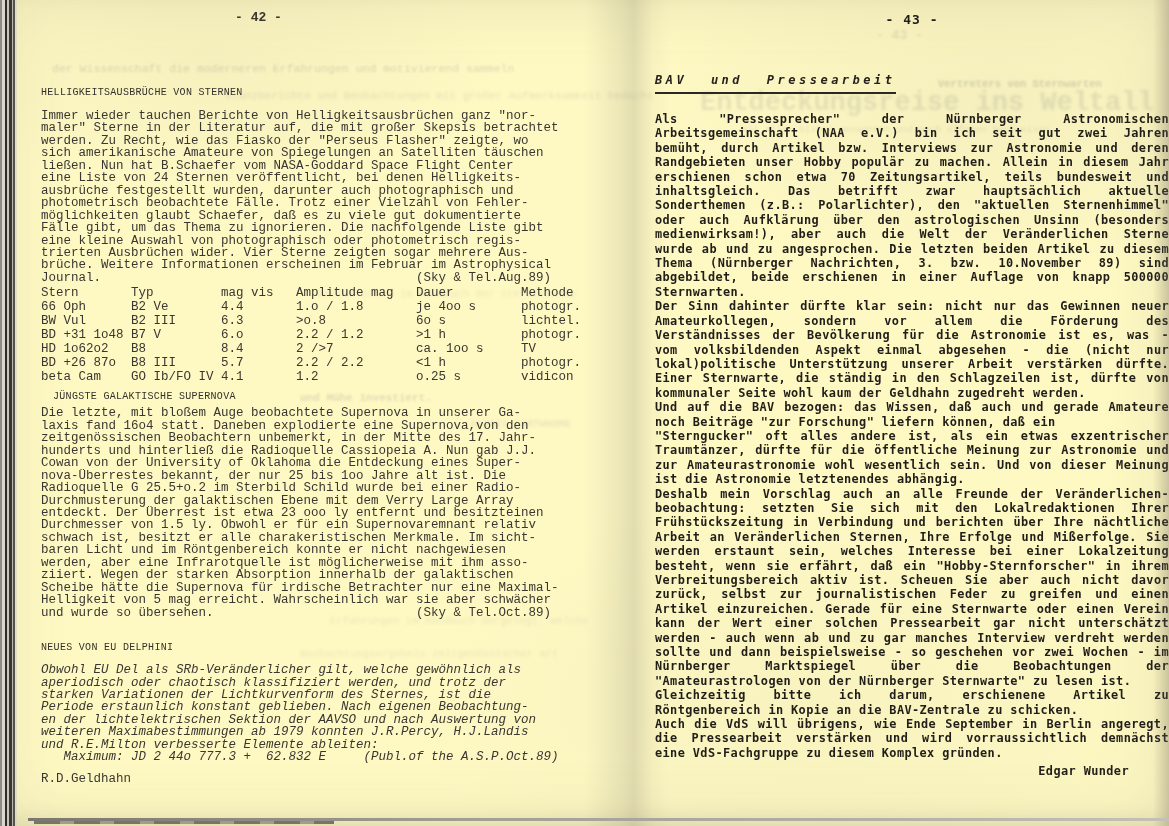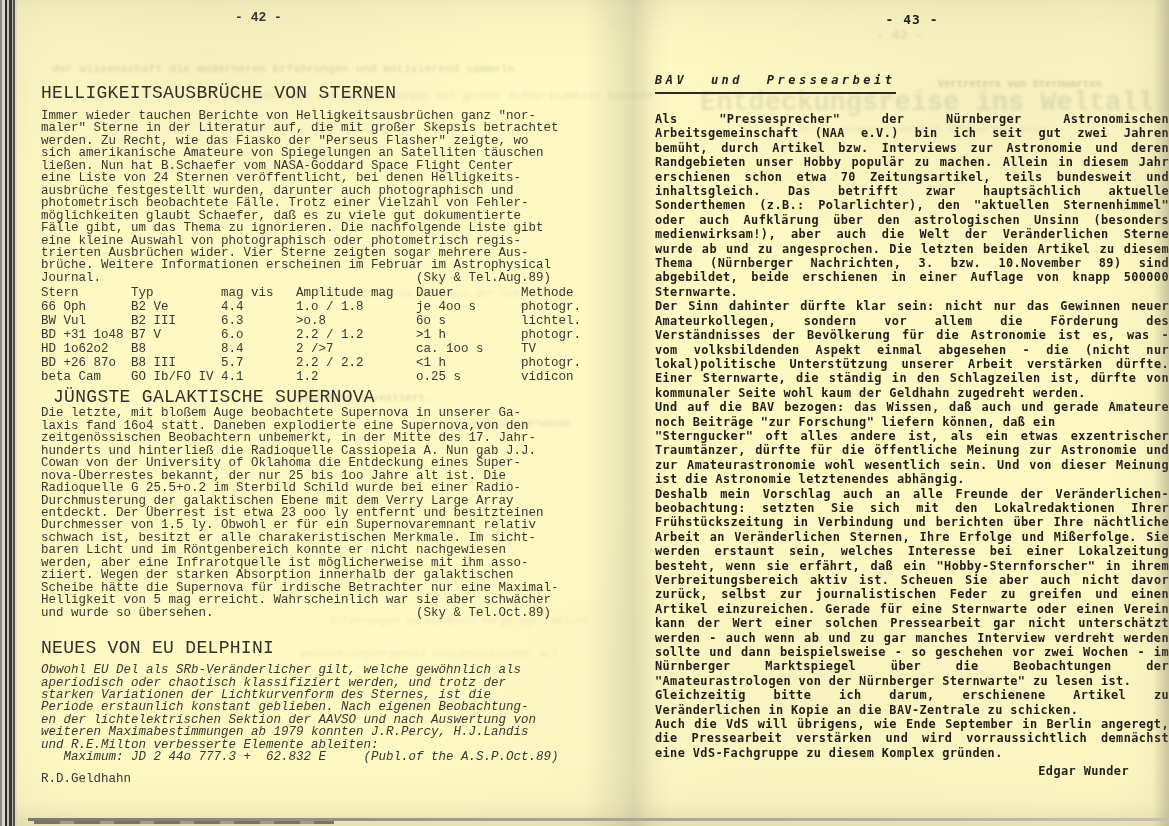--- a/index.html
+++ b/index.html
@@ -27,21 +27,21 @@
          font-family:"Liberation Mono","DejaVu Sans Mono",monospace;}
   
   .page{position:absolute;top:0;z-index:2;color:#3a3631;}
   .page-left{left:41px;width:545px;font-size:12.5px;line-height:12.45px;}
   .page-right{left:655px;width:514px;font-size:11.9px;line-height:14.4px;
               font-family:"DejaVu Sans Mono","Liberation Mono",monospace;
               font-weight:700;letter-spacing:.4px;color:#211e1a;}
   .pagenum{font-weight:700;font-size:13px;line-height:16px;text-align:center;margin-top:10px;}
   .page-left .pagenum{margin-top:10px;padding-right:110px;}
   .page-right .pagenum{margin-top:12px;letter-spacing:1px;}
-  .heading{font-size:18px;font-weight:400;letter-spacing:.3px;line-height:14px;color:#33302b;}
+  .heading{font-size:10px;font-weight:400;letter-spacing:.3px;line-height:14px;color:#33302b;}
   .h1{margin-top:60px;} .h2{margin-top:6px;margin-left:12px;} .h3{margin-top:22px;}
   .para{white-space:pre;margin-top:10px;}
   .p2{margin-top:3px;} .p3{margin-top:9px;font-style:italic;}
   .tablepre{white-space:pre;margin-top:2px;line-height:14px;}
   .sig-left{margin-top:8px;line-height:14px;}
   .title{display:inline-block;margin-top:44px;font-size:12px;font-style:italic;font-weight:700;
          letter-spacing:3.5px;word-spacing:13px;border-bottom:2px solid #2b2723;
          padding-bottom:3px;line-height:17px;color:#26221d;}
   .rbody{margin-top:18px;}
   .jblock .line{text-align:justify;text-align-last:justify;}
@@ -144,21 +144,21 @@
           <div class="line">bemüht, durch Artikel bzw. Interviews zur Astronomie und deren</div>
           <div class="line">Randgebieten unser Hobby populär zu machen. Allein in diesem Jahr</div>
           <div class="line">erschienen schon etwa 70 Zeitungsartikel, teils bundesweit und</div>
           <div class="line">inhaltsgleich. Das betrifft zwar hauptsächlich aktuelle</div>
           <div class="line">Sonderthemen (z.B.: Polarlichter), den "aktuellen Sternenhimmel"</div>
           <div class="line">oder auch Aufklärung über den astrologischen Unsinn (besonders</div>
           <div class="line">medienwirksam!), aber auch die Welt der Veränderlichen Sterne</div>
           <div class="line">wurde ab und zu angesprochen. Die letzten beiden Artikel zu diesem</div>
           <div class="line">Thema (Nürnberger Nachrichten, 3. bzw. 10.November 89) sind</div>
           <div class="line">abgebildet, beide erschienen in einer Auflage von knapp 500000</div>
-          <div class="line">Sternwarte.</div>
+          <div class="line">Sternwarten.</div>
         </div>
         <div class="jblock">
           <div class="line">Der Sinn dahinter dürfte klar sein: nicht nur das Gewinnen neuer</div>
           <div class="line">Amateurkollegen, sondern vor allem die Förderung des</div>
           <div class="line">Verständnisses der Bevölkerung für die Astronomie ist es, was -</div>
           <div class="line">vom volksbildenden Aspekt einmal abgesehen - die (nicht nur</div>
           <div class="line">lokal)politische Unterstützung unserer Arbeit verstärken dürfte.</div>
           <div class="line">Einer Sternwarte, die ständig in den Schlagzeilen ist, dürfte von</div>
           <div class="line">kommunaler Seite wohl kaum der Geldhahn zugedreht werden.</div>
         </div>
@@ -183,21 +183,21 @@
           <div class="line">zurück, selbst zur journalistischen Feder zu greifen und einen</div>
           <div class="line">Artikel einzureichen. Gerade für eine Sternwarte oder einen Verein</div>
           <div class="line">kann der Wert einer solchen Pressearbeit gar nicht unterschätzt</div>
           <div class="line">werden - auch wenn ab und zu gar manches Interview verdreht werden</div>
           <div class="line">sollte und dann beispielsweise - so geschehen vor zwei Wochen - im</div>
           <div class="line">Nürnberger Marktspiegel über die Beobachtungen der</div>
           <div class="line">"Amateurastrologen von der Nürnberger Sternwarte" zu lesen ist.</div>
         </div>
         <div class="jblock">
           <div class="line">Gleichzeitig bitte ich darum, erschienene Artikel zu</div>
-          <div class="line">Veränderlichen in Kopie an die BAV-Zentrale zu schicken.</div>
+          <div class="line">Röntgenbereich in Kopie an die BAV-Zentrale zu schicken.</div>
         </div>
         <div class="jblock">
           <div class="line">Auch die VdS will übrigens, wie Ende September in Berlin angeregt,</div>
           <div class="line">die Pressearbeit verstärken und wird vorraussichtlich demnächst</div>
           <div class="line">eine VdS-Fachgruppe zu diesem Komplex gründen.</div>
         </div>
       </div>
     <div class="sig-right">Edgar Wunder</div>
   </div>
 </div>

